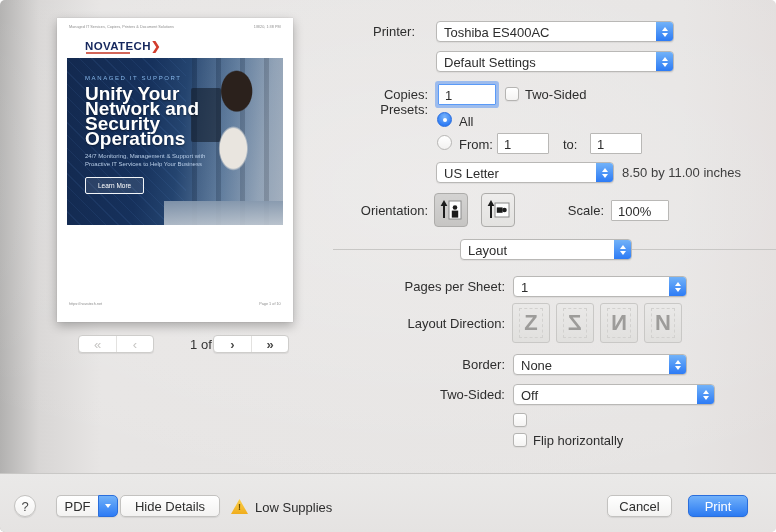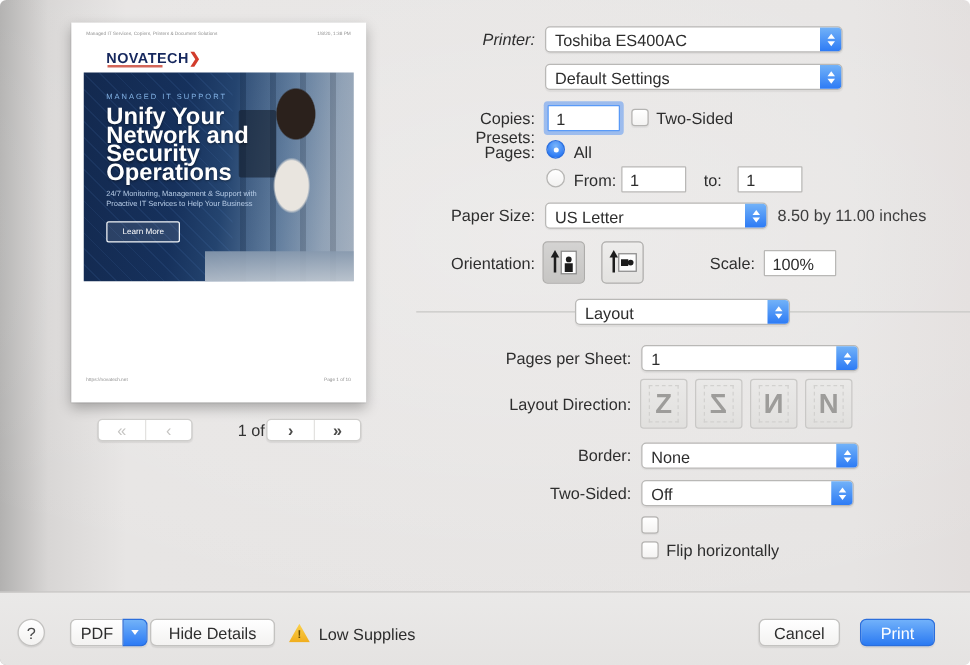--- a/index.html
+++ b/index.html
@@ -154,21 +154,21 @@
   <div class="segctl" style="left:78px; top:335px;">
     <div class="seg dis">«</div>
     <div class="seg dis">‹</div>
   </div>
   <div class="pager-label" style="left:184px; top:337px; width:52px; text-align:center;">1 of 10</div>
   <div class="segctl" style="left:213px; top:335px;">
     <div class="seg en">›</div>
     <div class="seg en">»</div>
   </div>
 
-  <div class="lbl" style="left:250px; top:24px; width:178px;font-style:italic;">Printer:</div>
+  <div class="lbl" style="left:237px; top:24px; width:178px;">Printer:</div>
   <div class="popup" style="left:436px; top:21px; width:238px;">
     <span class="val">Toshiba ES400AC</span>
     <span class="cap">
         <span class="chev-up"></span>
         <span class="chev-dn"></span>
       </span>
   </div>
 
   <div class="lbl" style="left:250px; top:54px; width:178px;margin-top:48px;">Presets:</div>
   <div class="popup" style="left:436px; top:51px; width:238px;">
@@ -177,31 +177,29 @@
         <span class="chev-up"></span>
         <span class="chev-dn"></span>
       </span>
   </div>
 
   <div class="lbl" style="left:250px; top:87px; width:178px;">Copies:</div>
   <div class="tfield focused" style="left:438px; top:84px; width:58px;">1</div>
   <div class="cbox" style="left:505px; top:87px;"></div>
   <div class="abs" style="left:525px; top:87px;">Two-Sided</div>
 
-  <div class="lbl" style="left:250px; top:114px; width:178px;">Pages:</div>
   <div class="radio on" style="left:437px; top:112px;"></div>
   <div class="abs" style="left:459px; top:114px;">All</div>
 
   <div class="radio off" style="left:437px; top:135px;"></div>
   <div class="abs" style="left:459px; top:137px;">From:</div>
   <div class="tfield" style="left:497px; top:133px; width:52px;">1</div>
   <div class="abs" style="left:563px; top:137px;">to:</div>
   <div class="tfield" style="left:590px; top:133px; width:52px;">1</div>
 
-  <div class="lbl" style="left:250px; top:165px; width:178px;">Paper Size:</div>
   <div class="popup" style="left:436px; top:162px; width:178px;">
     <span class="val">US Letter</span>
     <span class="cap">
         <span class="chev-up"></span>
         <span class="chev-dn"></span>
       </span>
   </div>
   <div class="abs" style="left:622px; top:165px; color:#3e3e3e;">8.50 by 11.00 inches</div>
 
   <div class="lbl" style="left:250px; top:203px; width:178px;">Orientation:</div>
@@ -261,21 +259,21 @@
   <div class="lbl" style="left:320px; top:357px; width:185px;">Border:</div>
   <div class="popup" style="left:513px; top:354px; width:174px;">
     <span class="val">None</span>
     <span class="cap">
         <span class="chev-up"></span>
         <span class="chev-dn"></span>
       </span>
   </div>
 
   <div class="lbl" style="left:320px; top:387px; width:185px;">Two-Sided:</div>
-  <div class="popup" style="left:513px; top:384px; width:170px;">
+  <div class="popup" style="left:513px; top:384px; width:202px;">
     <span class="val">Off</span>
     <span class="cap">
         <span class="chev-up"></span>
         <span class="chev-dn"></span>
       </span>
   </div>
 
   <div class="cbox" style="left:513px; top:413px;"></div>
   <div class="cbox" style="left:513px; top:433px;"></div>
   <div class="abs" style="left:533px; top:433px;">Flip horizontally</div>

